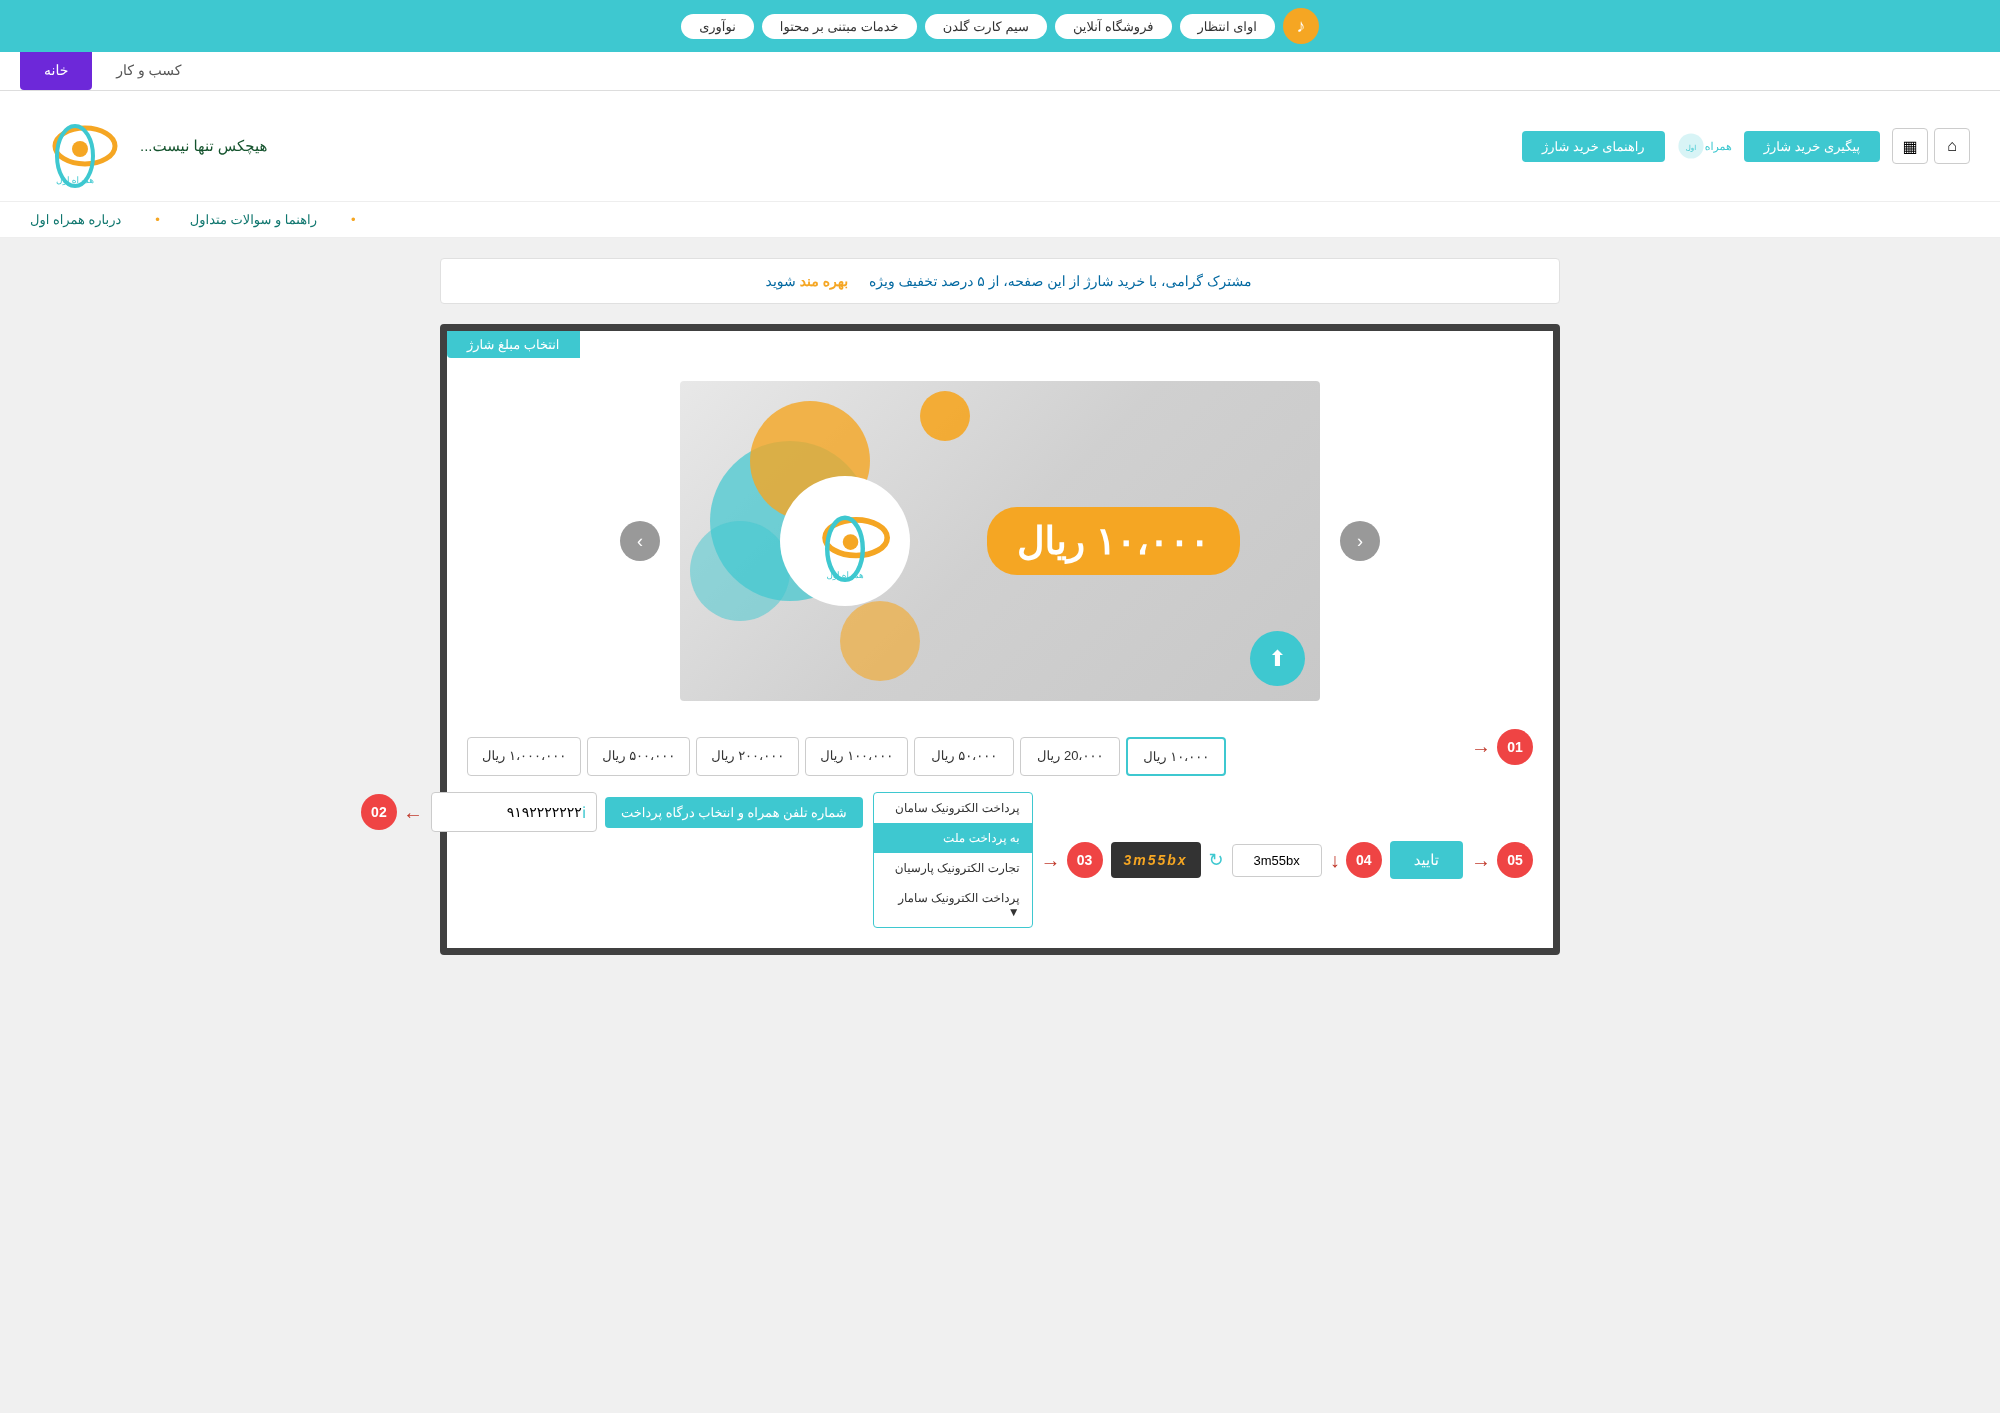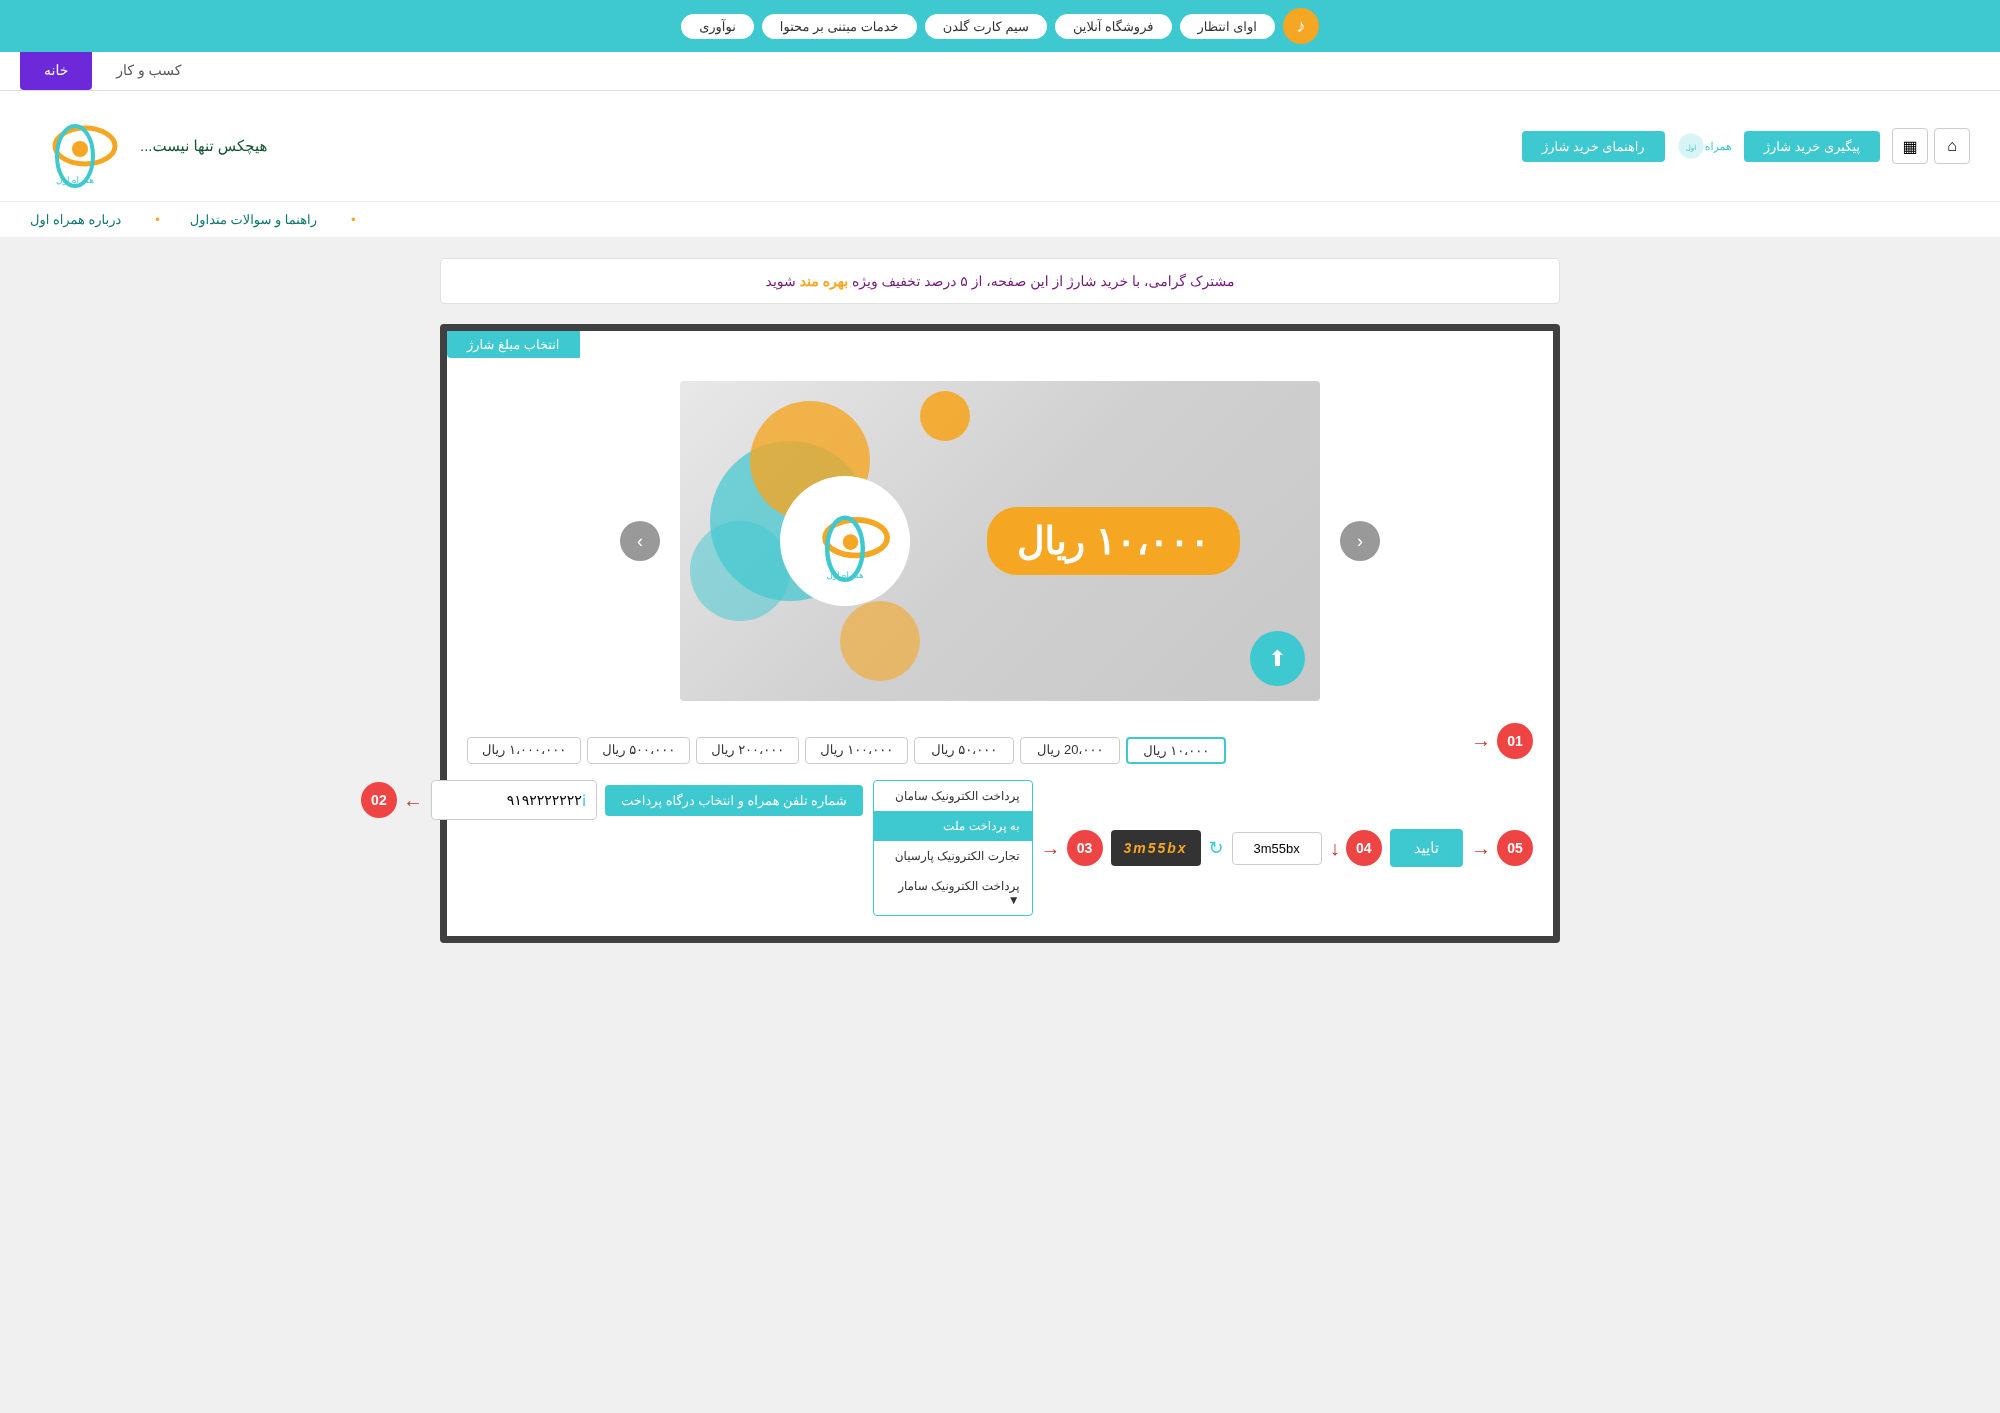--- a/index.html
+++ b/index.html
@@ -154,21 +154,22 @@
       text-align: center;
       margin-bottom: 20px;
       font-size: 14px;
       color: #666;
     }
     .promo-banner .highlight {
       color: #f5a623;
       font-weight: bold;
     }
     .promo-banner .main-text {
-      color: #701a75;
+      color: #0369a1;
+      margin-left: 17px;
     }
 
     
     .charge-section {
       background: white;
       border: 7px solid #404040;
       border-radius: 4px;
       padding: 20px;
       position: relative;
     }
@@ -273,21 +274,21 @@
     .amount-selector {
       display: flex;
       justify-content: center;
       gap: 6px;
       margin-top: 20px;
       flex-wrap: wrap;
     }
     .amount-btn {
       border: 1px solid #ccc;
       border-radius: 4px;
-      padding: 4px 14px;
+      padding: 10px 14px;
       font-size: 13px;
       cursor: pointer;
       background: white;
       color: #333;
       font-family: Tahoma, Arial, sans-serif;
       min-width: 100px;
       text-align: center;
     }
     .amount-btn.selected {
       border: 2px solid #3ec8d0;

